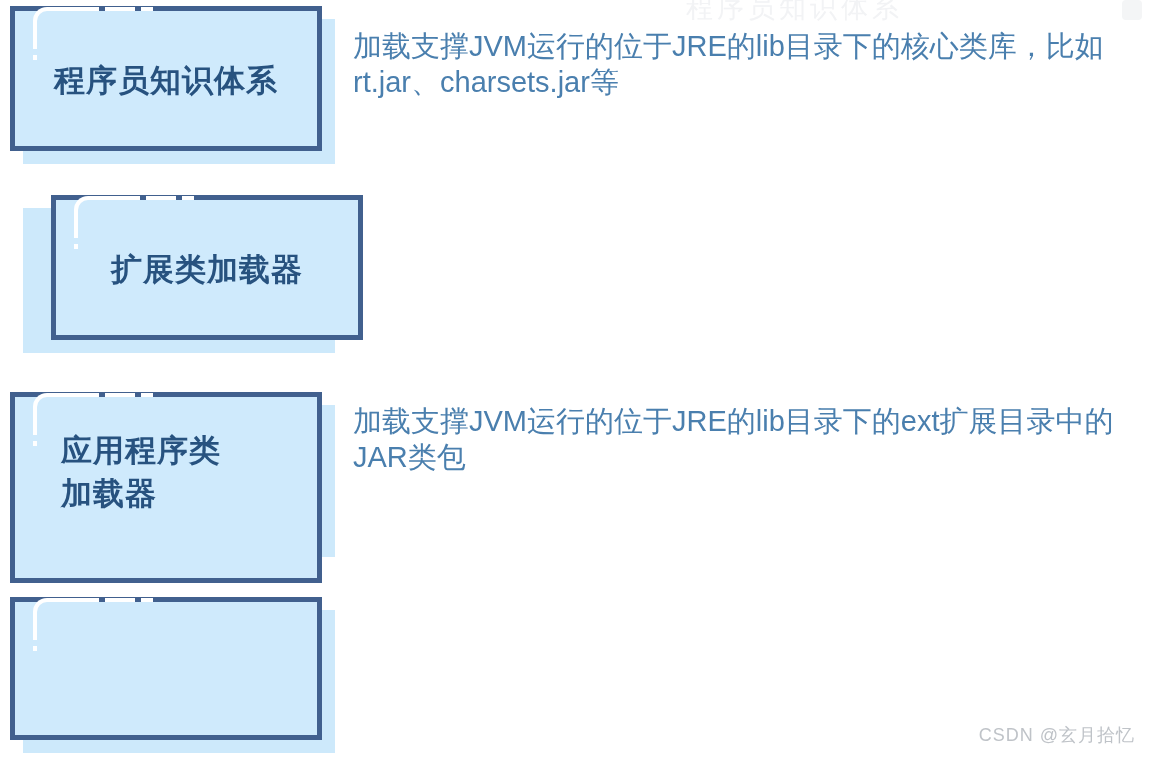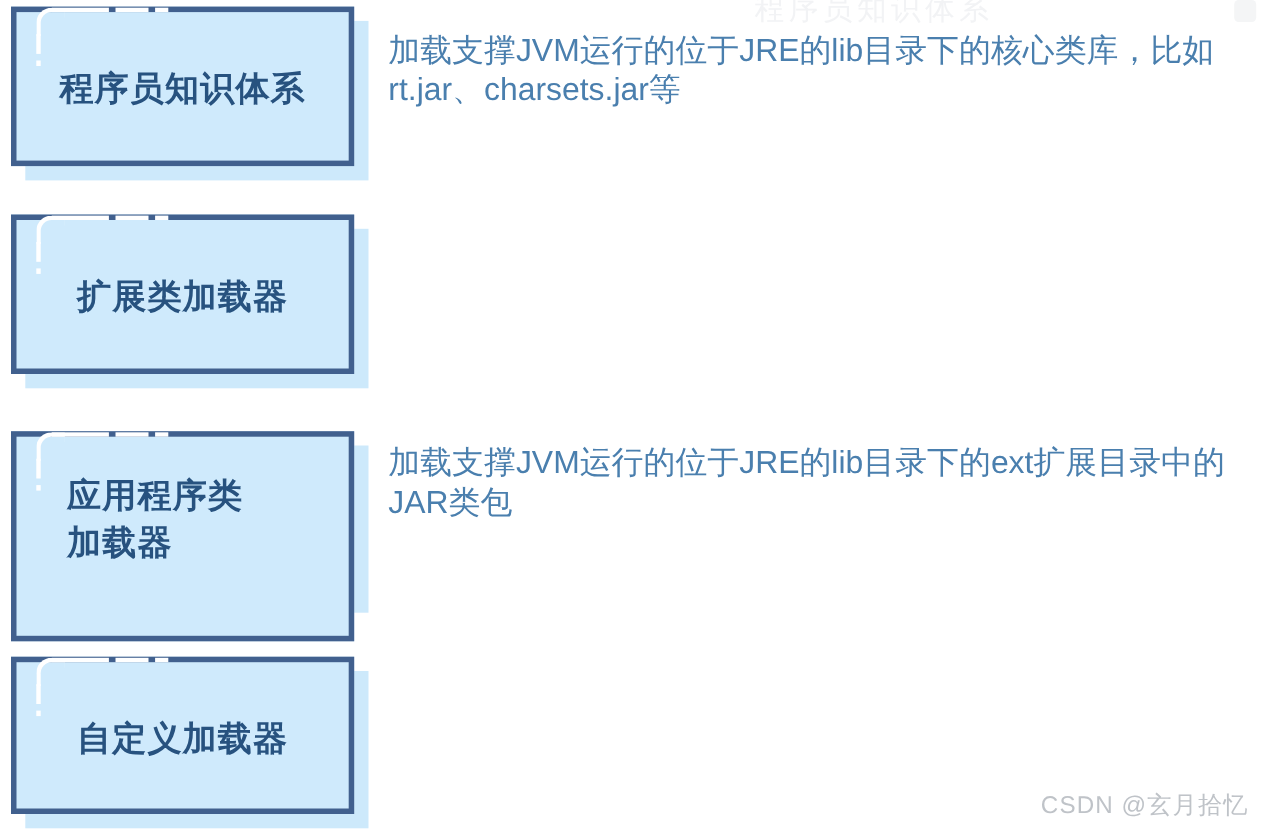--- a/index.html
+++ b/index.html
@@ -145,21 +145,21 @@
     line-height: 36px;
     letter-spacing: 0px;
     white-space: pre-line;
   }
 
   
   .credit {
     position: absolute;
     right: 14px;
     bottom: 16px;
-    font-size: 22px;
+    font-size: 18px;
     color: #bfc3c8;
     letter-spacing: 1px;
     white-space: nowrap;
   }
 </style>
 </head>
 <body>
 
 <div id="page">
 
@@ -184,21 +184,21 @@
         </div>
         <div class="card-label" style="top:48px;">程序员知识体系</div>
       </div>
     </div>
     <div class="desc" style="top:22px;">加载支撑JVM运行的位于JRE的lib目录下的核心类库，比如rt.jar、charsets.jar等</div>
   </div>
 
   <div class="row" style="top:195px; height:160px;">
     <div class="card-wrap">
       <div class="card-shadow" style="height:145px;"></div>
-      <div class="card" style="height:145px;">
+      <div class="card" style="height:145px;margin-left:41px;">
         <div class="deco">
           <div class="deco-corner"></div>
           <div class="deco-h">
             <i style="left:4px;  width:52px;"></i>
             <i style="left:62px; width:30px;"></i>
             <i style="left:98px; width:12px;"></i>
           </div>
           <div class="deco-v">
             <i style="top:0px;  height:18px;"></i>
             <i style="top:24px; height:5px;"></i>
@@ -242,21 +242,20 @@
           <div class="deco-h">
             <i style="left:4px;  width:52px;"></i>
             <i style="left:62px; width:30px;"></i>
             <i style="left:98px; width:12px;"></i>
           </div>
           <div class="deco-v">
             <i style="top:0px;  height:18px;"></i>
             <i style="top:24px; height:5px;"></i>
           </div>
         </div>
-        <div class="card-label" style="top:48px;">自定义加载器</div>
       </div>
     </div>
 
   </div>
 
   <div class="credit">CSDN @玄月拾忆</div>
 
 </div>
 
 </body></html>

